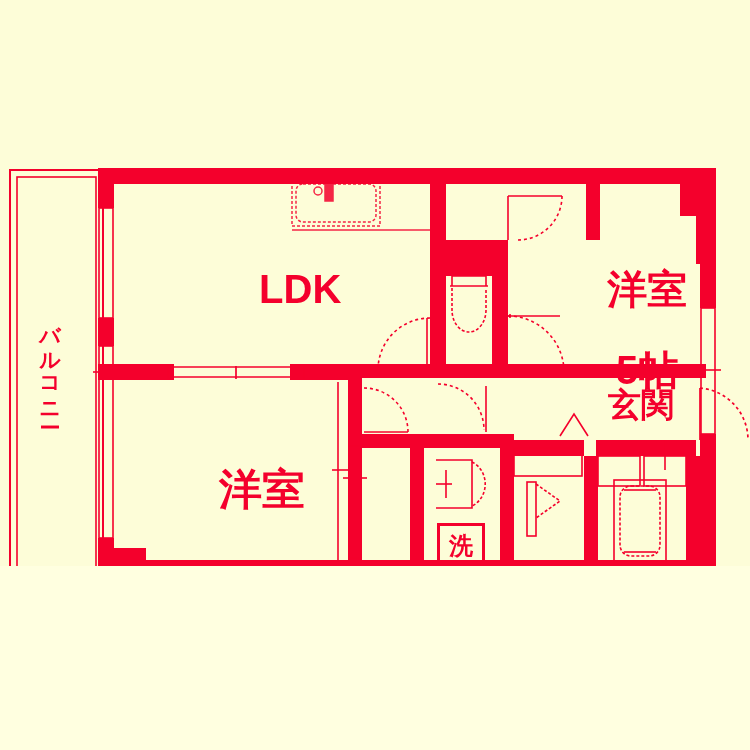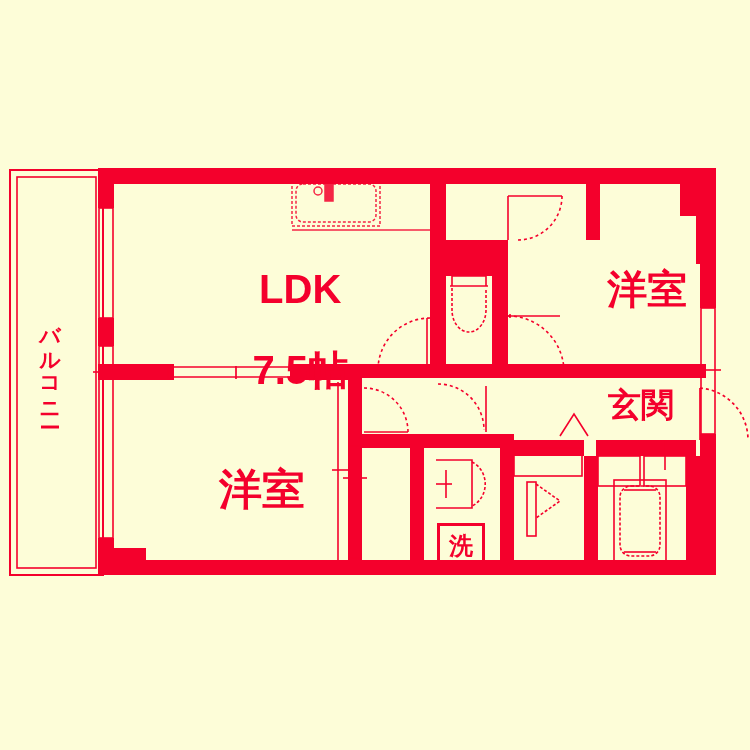--- a/index.html
+++ b/index.html
@@ -1,17 +1,17 @@
 <!DOCTYPE html>
 <html><head>
 <meta charset="utf-8">
 <style>
   html,body{margin:0;padding:0;background:#ffffe0;}
   body{font-family:"Liberation Sans","DejaVu Sans",sans-serif;}
-  #stage{position:relative;width:750px;height:750px;background:#ffffff;overflow:hidden;}
+  #stage{position:relative;width:750px;height:566px;background:#ffffff;overflow:hidden;}
   #plan{position:absolute;left:0;top:0;width:750px;height:750px;}
   .lbl{position:absolute;color:#f4002c;font-weight:bold;line-height:1.02;text-align:center;white-space:pre;}
   .vlabel{position:absolute;color:#f4002c;writing-mode:vertical-rl;text-orientation:upright;font-size:21px;font-weight:bold;letter-spacing:2px;line-height:1;}
   .boxlbl{position:absolute;color:#f4002c;font-weight:bold;border:2px solid #f4002c;display:flex;align-items:center;justify-content:center;box-sizing:border-box;}
 </style>
 </head>
 <body>
 
 <div id="stage">
 
@@ -185,25 +185,25 @@
 
     <g fill="#f4002c">
       <rect x="136" y="548" width="10" height="27"></rect>
       <rect x="586" y="184" width="14" height="14"></rect>
       <rect x="362" y="434" width="14" height="14"></rect>
     </g>
   </svg>
 
   <div class="lbl" style="left:188px;top:228px;width:180px;font-size:40px;">
     <span>LDK</span><br>
-    <span>7.5帖</span>
   </div>
 
   <div class="lbl" style="left:545px;top:228px;width:160px;font-size:40px;">
     <span>洋室</span><br>
+    <span>5帖</span>
   </div>
 
   <div class="lbl" style="left:148px;top:424px;width:180px;font-size:43px;">
     <span>洋室</span><br>
   </div>
 
   <div class="vlabel" style="left:40px;top:312px;">バルコニー</div>
 
   <div class="lbl" style="left:608px;top:388px;font-size:33px;text-align:right;">玄関</div>
 

